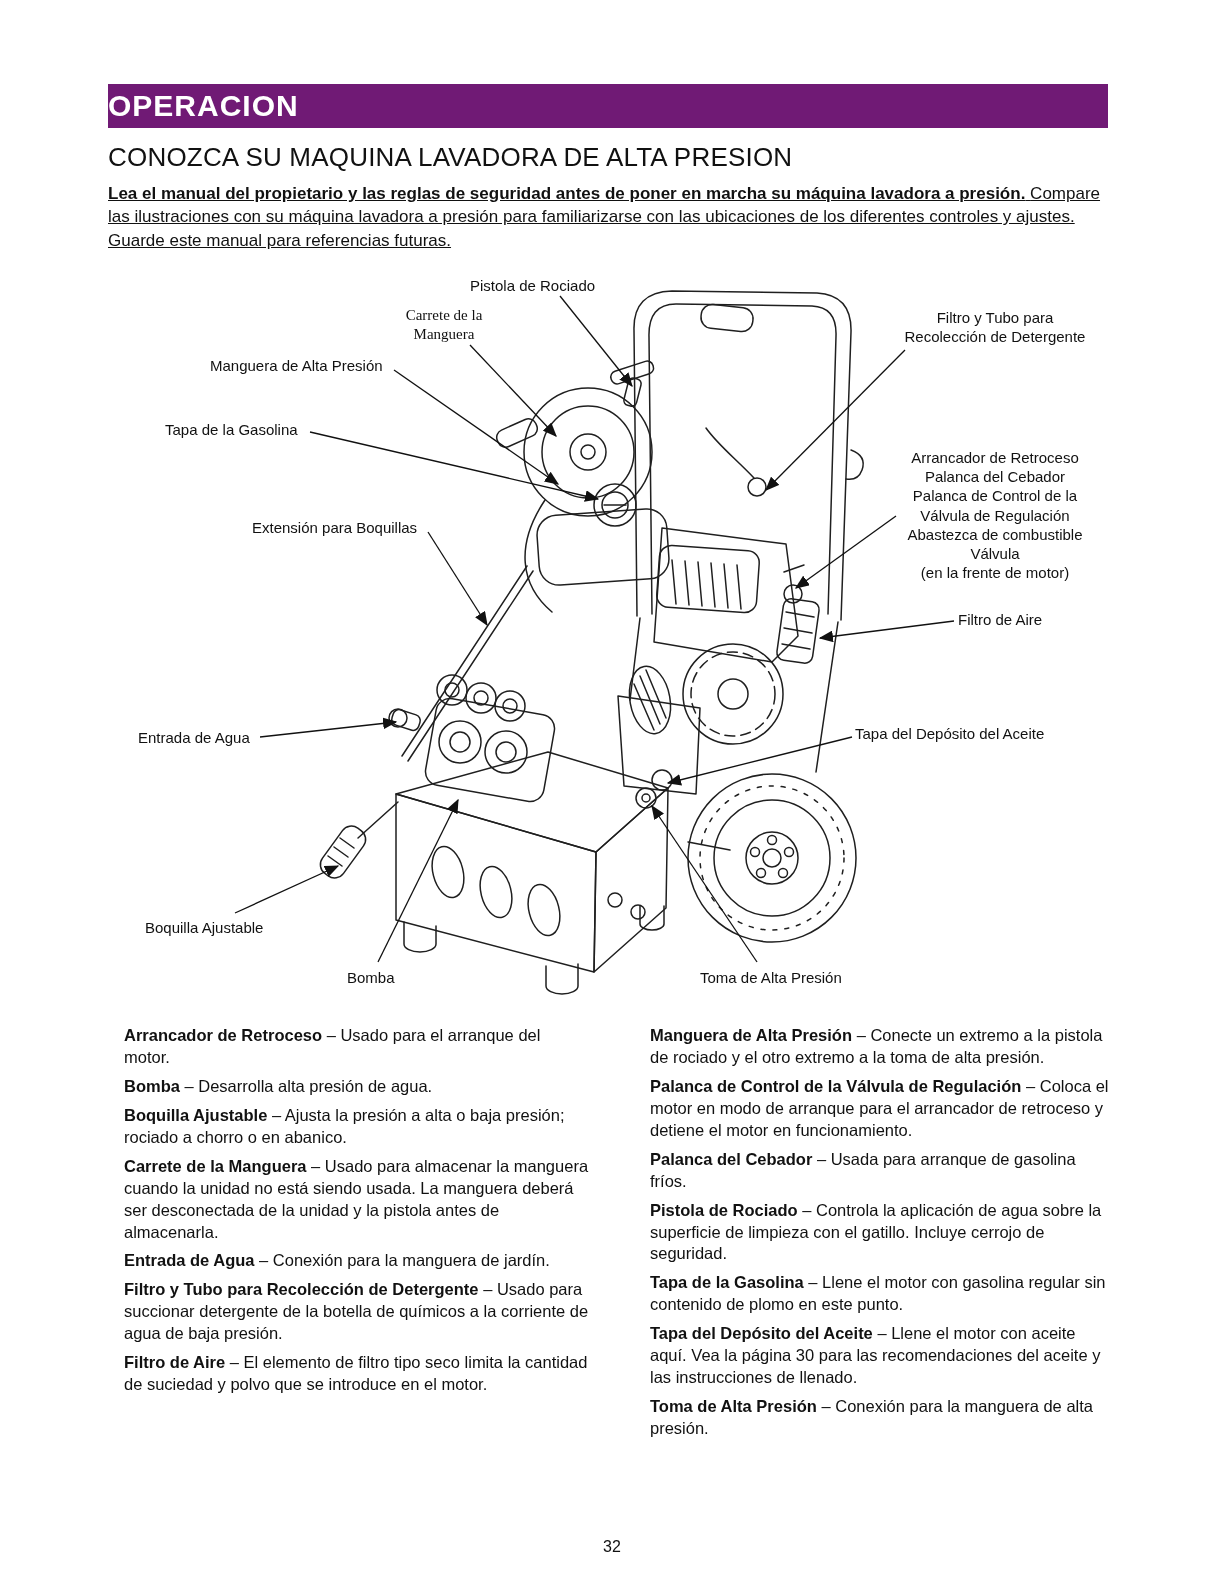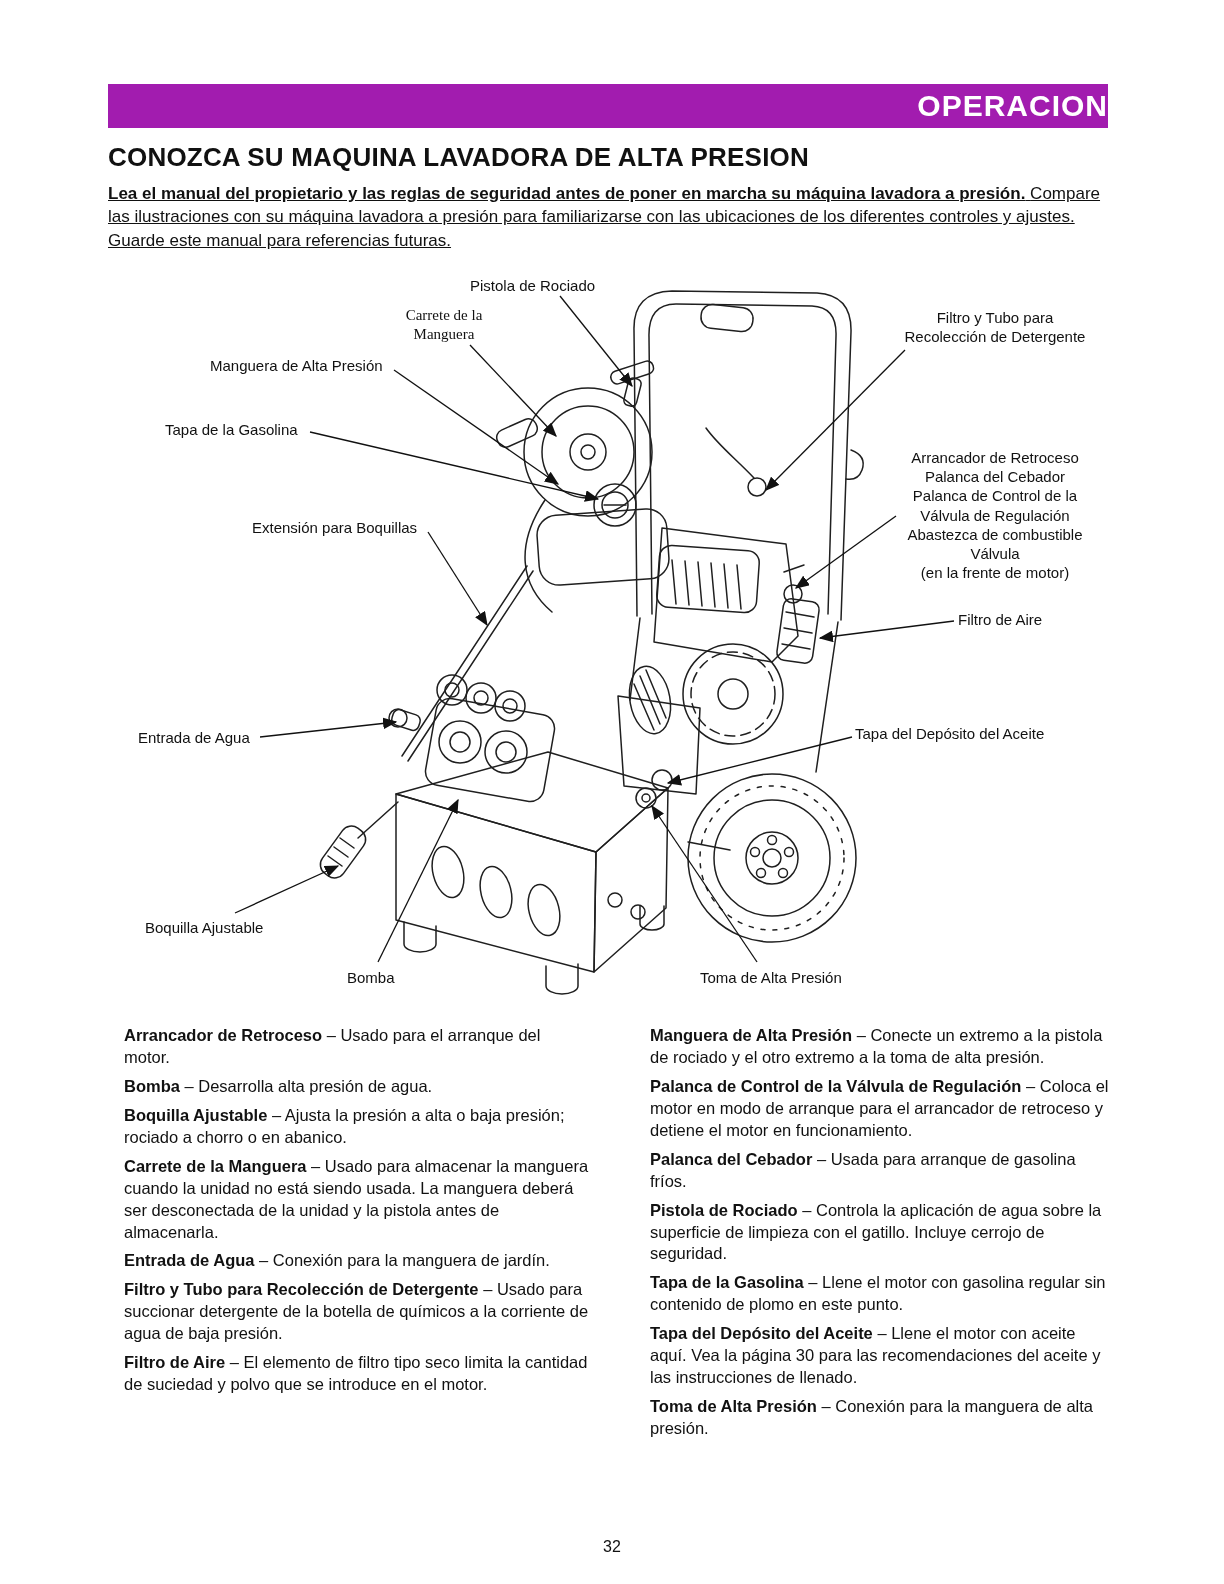--- a/index.html
+++ b/index.html
@@ -3,26 +3,26 @@
 <meta charset="utf-8">
 <style>
   html,body { margin:0; padding:0; background:#e8e8e8; }
   .page {
     position:relative; width:1224px; height:1584px; margin:0 auto;
     background:#ffffff; font-family:"Liberation Sans", sans-serif; color:#111;
     overflow:hidden;
   }
   .opbar {
     position:absolute; left:108px; top:84px; width:1000px; height:44px;
-    background:#a21caf; color:#fff; display:flex; align-items:center; justify-content:flex-end;
+    background:#701a75; color:#fff; display:flex; align-items:center; justify-content:flex-start;
     font-size:30px; font-weight:bold; letter-spacing:1px;
   }
   .page-title {
     position:absolute; left:108px; top:142px; width:1000px;
-    font-size:26px; font-weight:bold; letter-spacing:0.2px;
+    font-size:26px; font-weight:normal; letter-spacing:0.2px;
   }
   .intro {
     position:absolute; left:108px; top:182px; width:1004px;
     font-size:17px; line-height:1.38; margin:0;text-decoration:underline;
   }
   svg.art { position:absolute; left:0; top:0; width:1224px; height:1584px; }
   .diagram-label {
     position:absolute; font-size:15px; line-height:1.28;
     white-space:pre-line; color:#111;
   }

